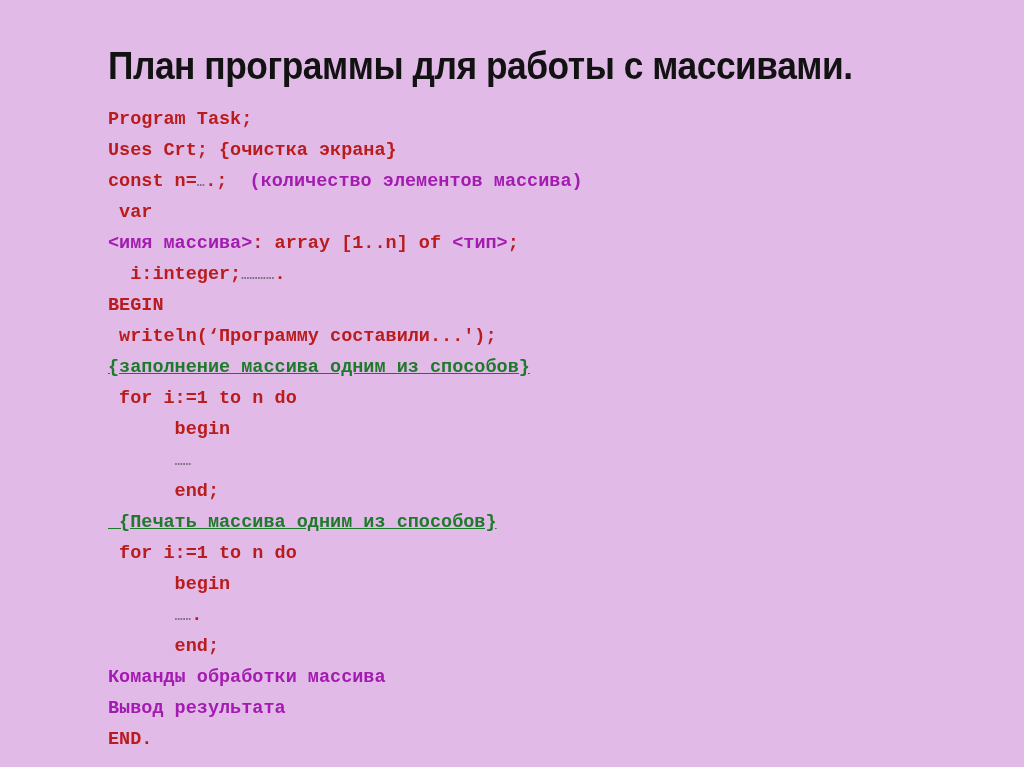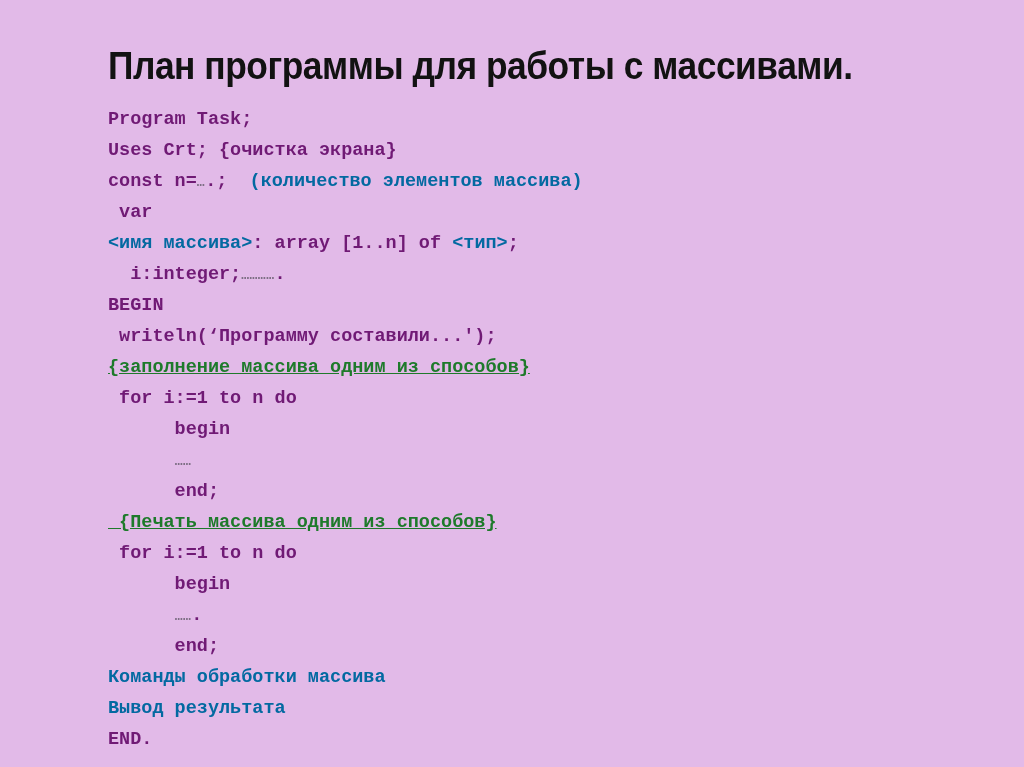--- a/index.html
+++ b/index.html
@@ -52,22 +52,22 @@
     letter-spacing: 0px;
   }
 
   .code-line {
     white-space: pre;
     height: 31px;
     display: block;
   }
 
   .tok { white-space: pre; }
-  .tok-plain { color: #701a75; text-align: center; }
-  .tok-blue  { color: #0369a1; }
+  .tok-plain { color: #b91c1c; text-align: center; }
+  .tok-blue  { color: #a21caf; }
   .tok-green { color: #1e7a2b; text-decoration: underline; }
   .tok-dots  {
     color: #7d6f84;
     font-size: 13px;
     letter-spacing: 0.5px;
     vertical-align: baseline;
   }
 </style>
 </head>
 <body>

